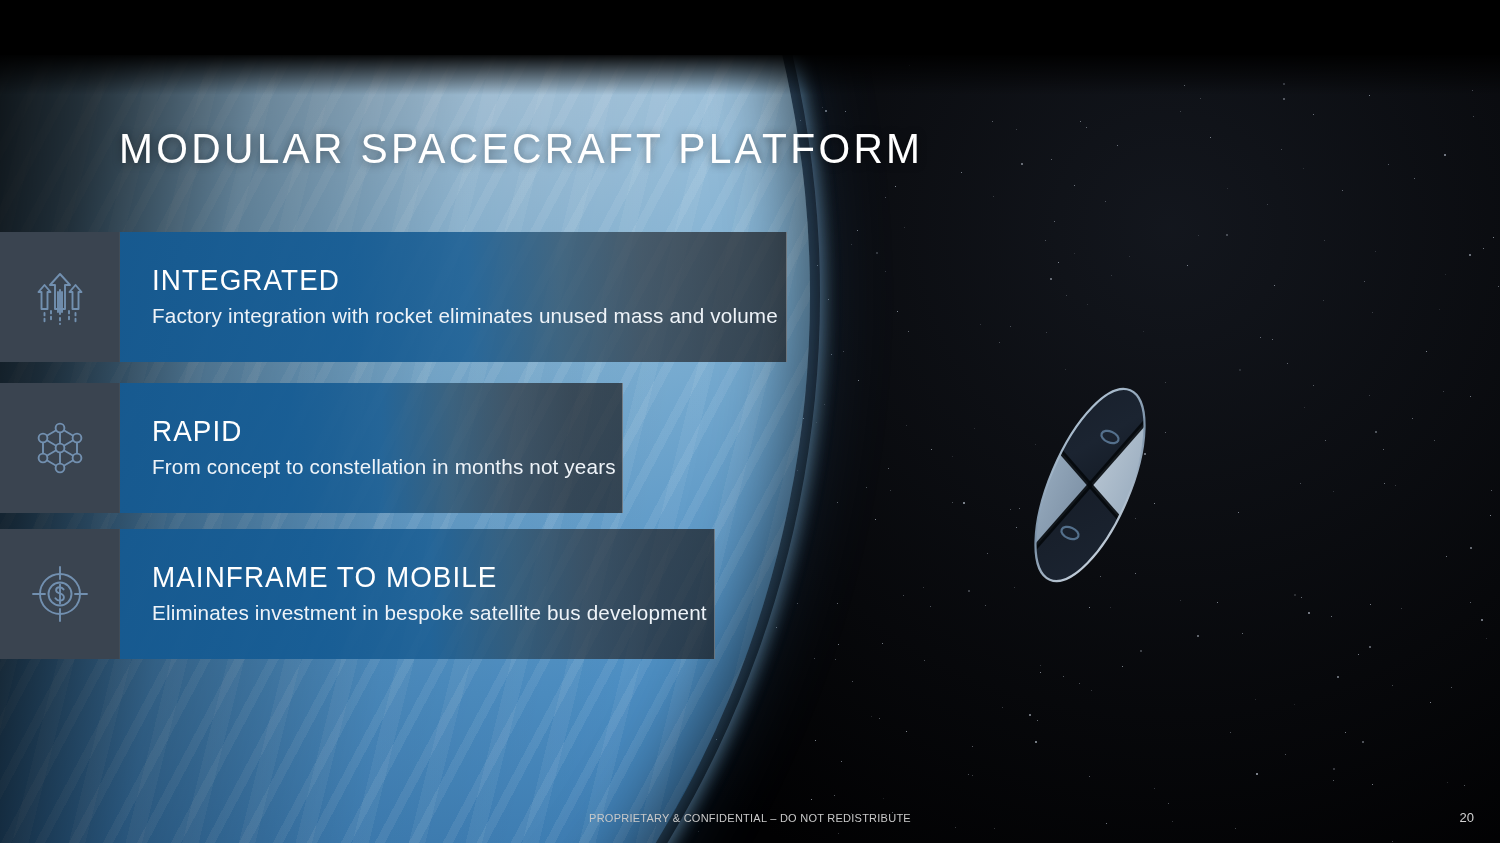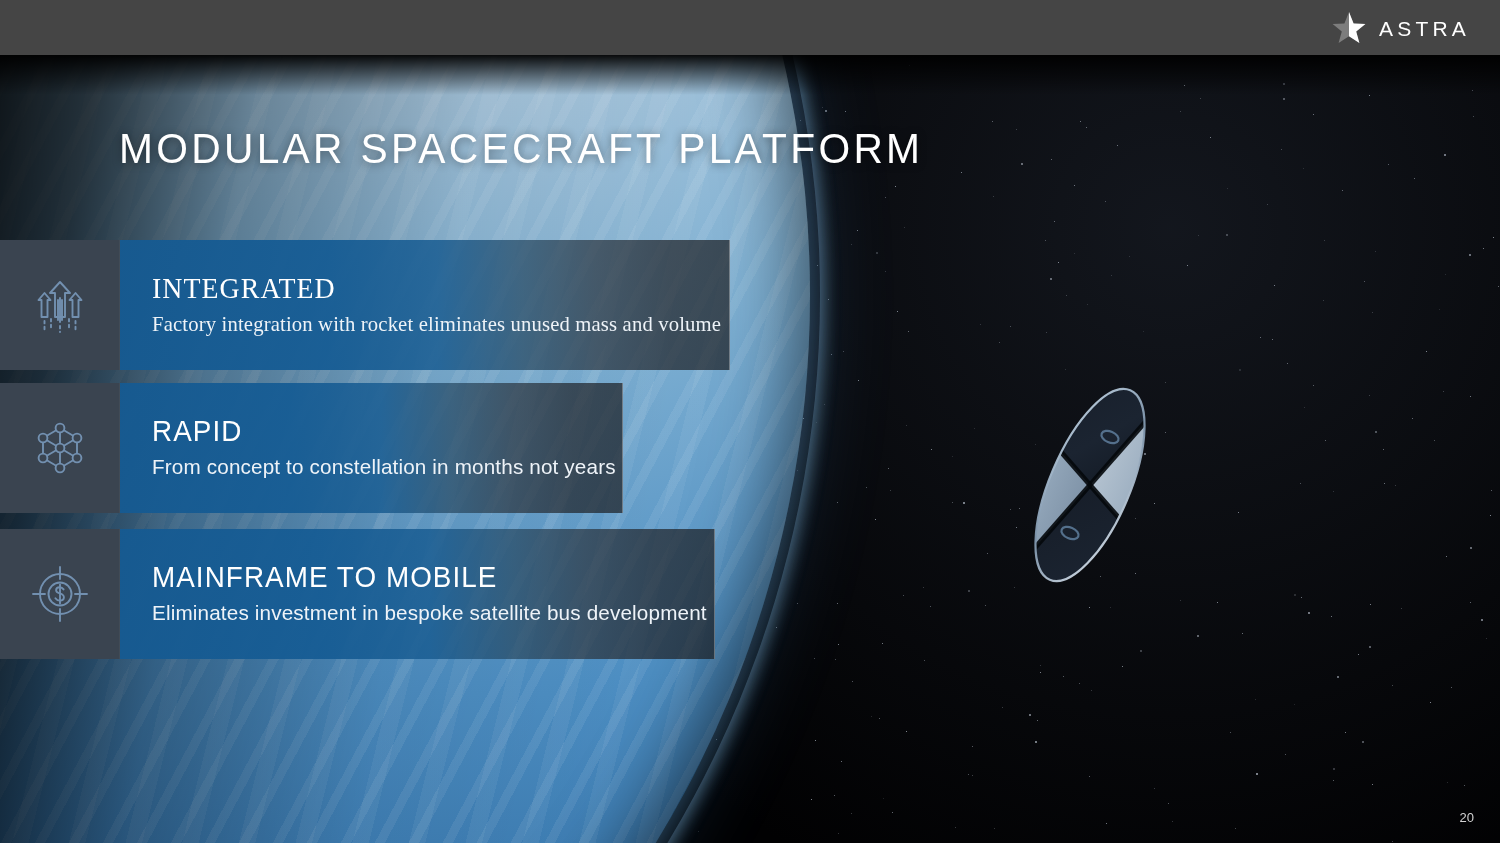--- a/index.html
+++ b/index.html
@@ -178,21 +178,21 @@
     font-weight:300;
     letter-spacing:0.15px;
     line-height:1.18;
     margin-top:7px;
     white-space:nowrap;
     transform:scaleX(0.985);
     transform-origin:left center;
   }
 
   
-  #row-1 { top:240px; height:130px; width:1028px;font-family:Liberation Serif, serif; }
+  #row-1 { top:232px; height:130px; width:1028px; }
   #row-2 { top:383px; height:130px; width:1018px; }
   #row-3 { top:529px; height:130px; width:940px; }
 
   
   .footer-note {
     position:absolute; left:0; top:812px; width:1500px;
     text-align:center;
     color:#c9c9c9;
     font-size:11px;
     letter-spacing:0.25px;
@@ -515,29 +515,20 @@
         <line x1="-40" y1="-30" x2="200" y2="244" stroke="#05080c" stroke-width="5" opacity="0.9"></line>
         <line x1="200" y1="-30" x2="-40" y2="244" stroke="#05080c" stroke-width="5" opacity="0.9"></line>
 
         <ellipse cx="100" cy="59" rx="9" ry="5.5" transform="rotate(23 100 59)" fill="none" stroke="#54708c" stroke-width="2.2"></ellipse>
         <ellipse cx="60" cy="155" rx="9" ry="5.5" transform="rotate(23 60 155)" fill="none" stroke="#54708c" stroke-width="2.2"></ellipse>
       </g>
       <ellipse cx="80" cy="107" rx="40" ry="103" transform="rotate(23 80 107)" fill="none" stroke="url(#rim)" stroke-width="2.2" opacity="0.95"></ellipse>
     </svg>
   </div>
 
-  <div class="header-bar">
-    <div class="brand">
-      <svg class="brand-star" viewBox="0 0 34 34" aria-hidden="true">
-        <polygon points="17,1 21.6,12.6 33.4,13.1 24.2,20.6 27.4,32 17,25.3 6.6,32 9.8,20.6 0.6,13.1 12.4,12.6" fill="#7d7d7d"></polygon>
-        <polygon points="17,1 21.6,12.6 33.4,13.1 24.2,20.6 27.4,32 17,25.3" fill="#ffffff"></polygon>
-      </svg>
-      <span class="brand-word">ASTRA</span>
-    </div>
-  </div>
 
   <div class="slide-title">MODULAR SPACECRAFT PLATFORM</div>
 
   <div class="rows">
 
     <div class="row" id="row-1">
       <div class="row-icon">
         <svg width="62" height="62" viewBox="0 0 62 62" aria-hidden="true">
           <g fill="none" stroke="#7290b0" stroke-width="1.9" stroke-linejoin="round" stroke-linecap="round">
 
@@ -604,15 +595,16 @@
           </g>
         </svg>
       </div>
       <div class="row-bar">
         <div class="row-head">RAPID</div>
         <div class="row-sub">From concept to constellation in months not years</div>
       </div>
     </div>
   </div>
 
+  <div class="footer-note">PROPRIETARY &amp; CONFIDENTIAL – DO NOT REDISTRIBUTE</div>
   <div class="page-no">20</div>
 
 </div>
 
 </body></html>

